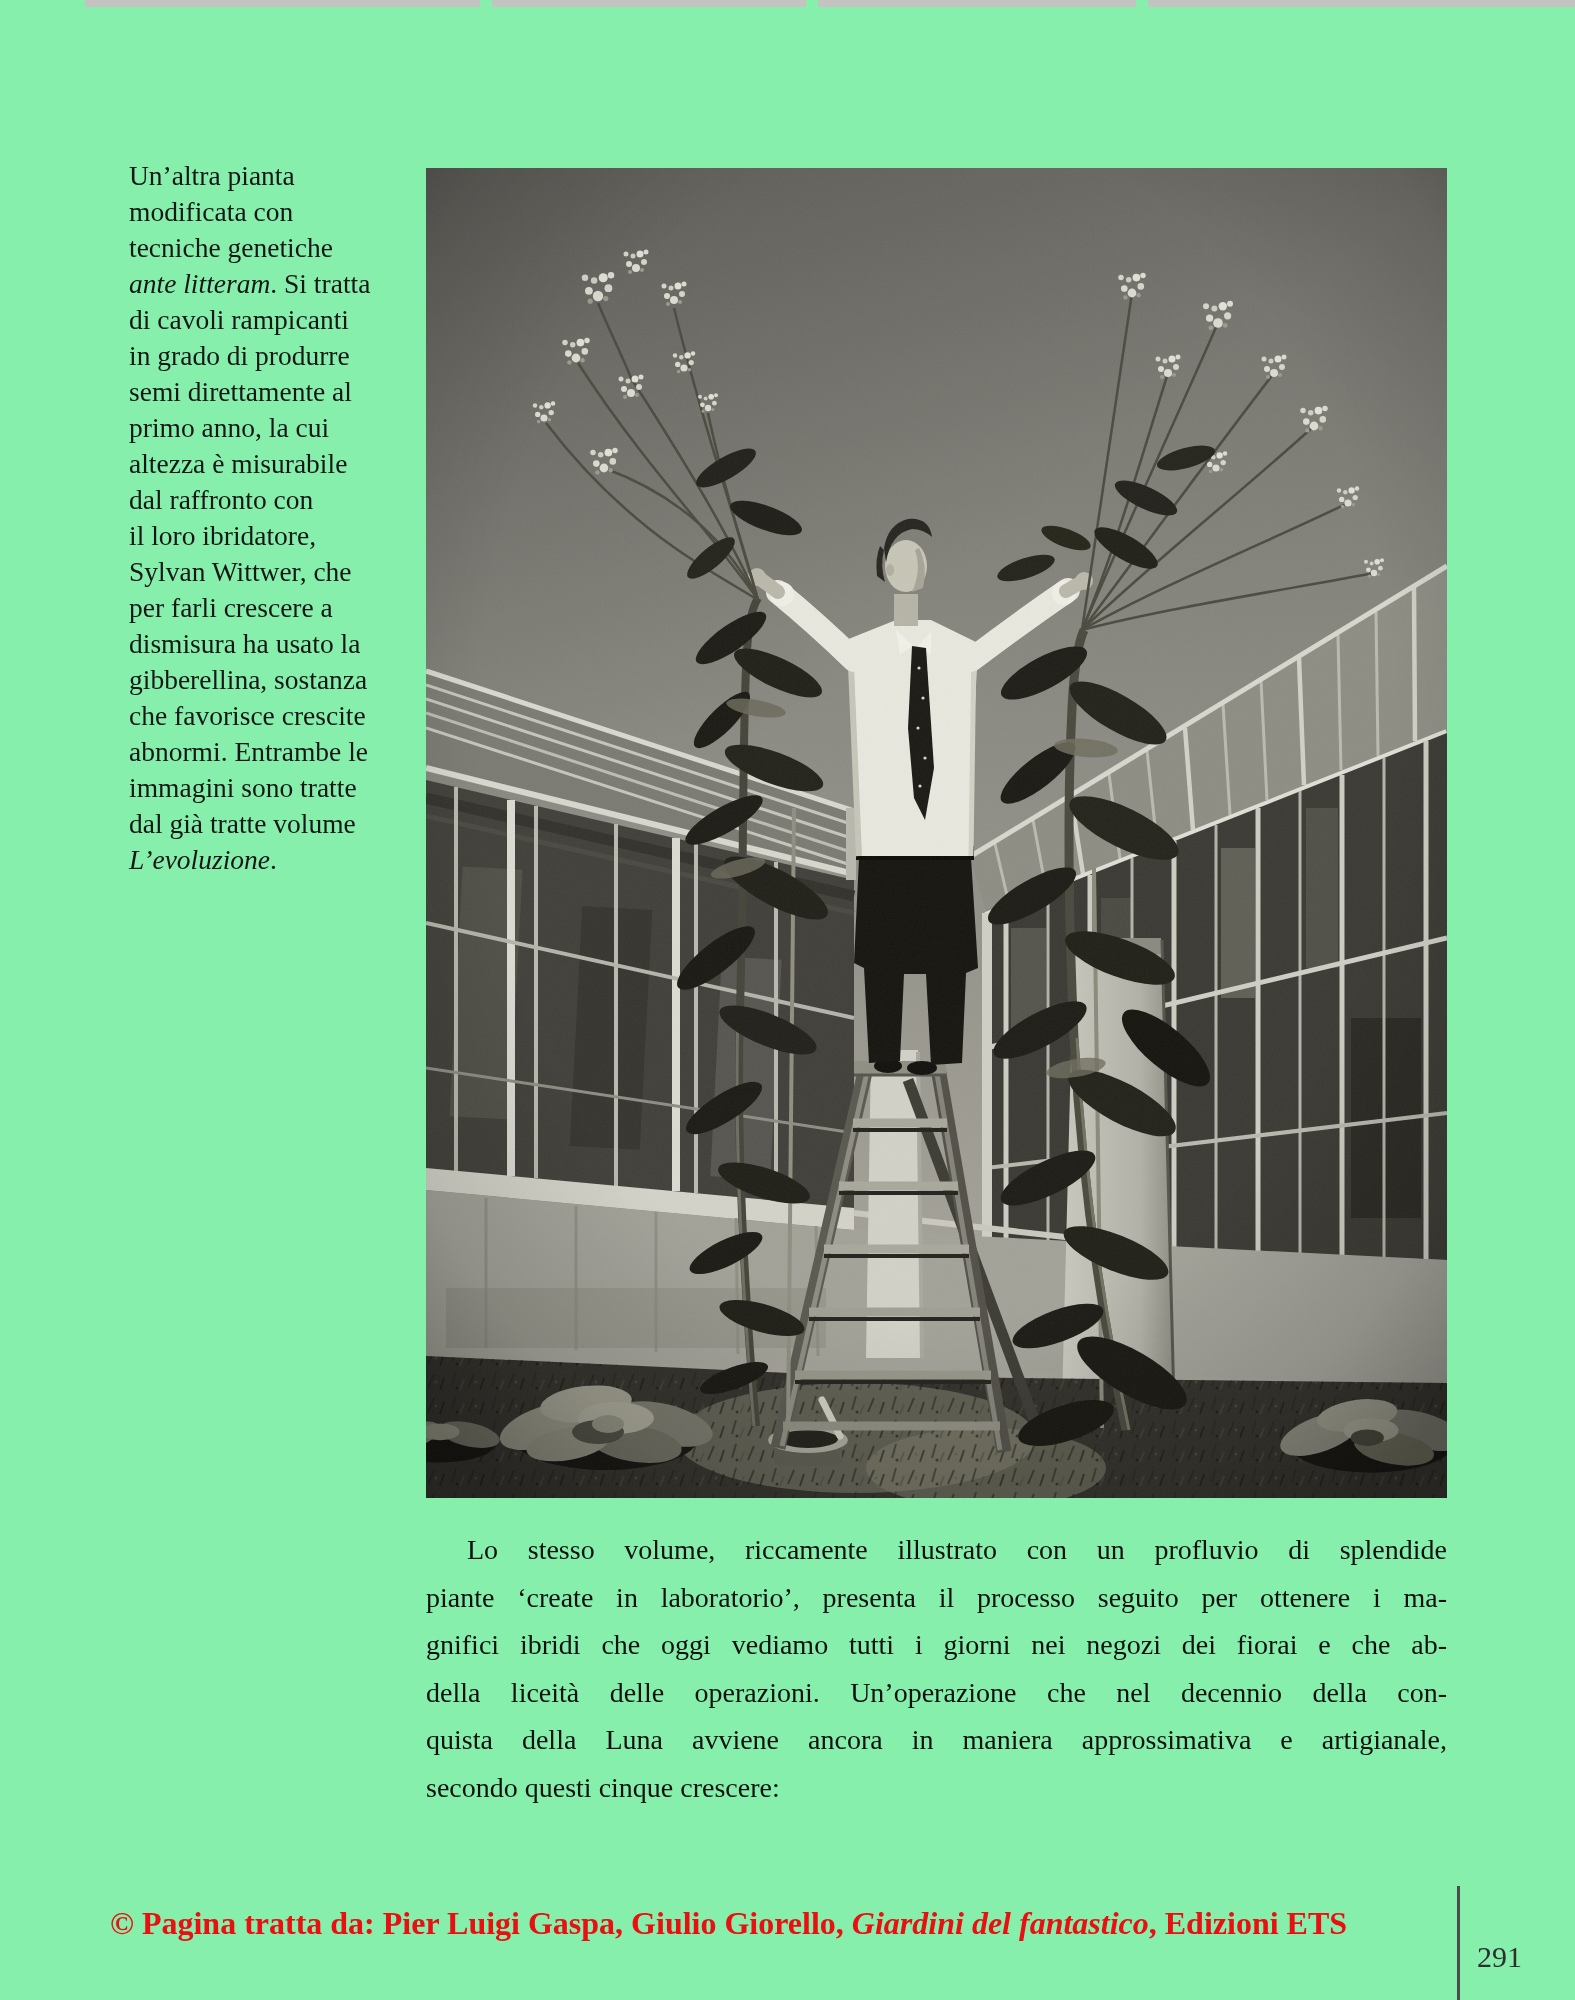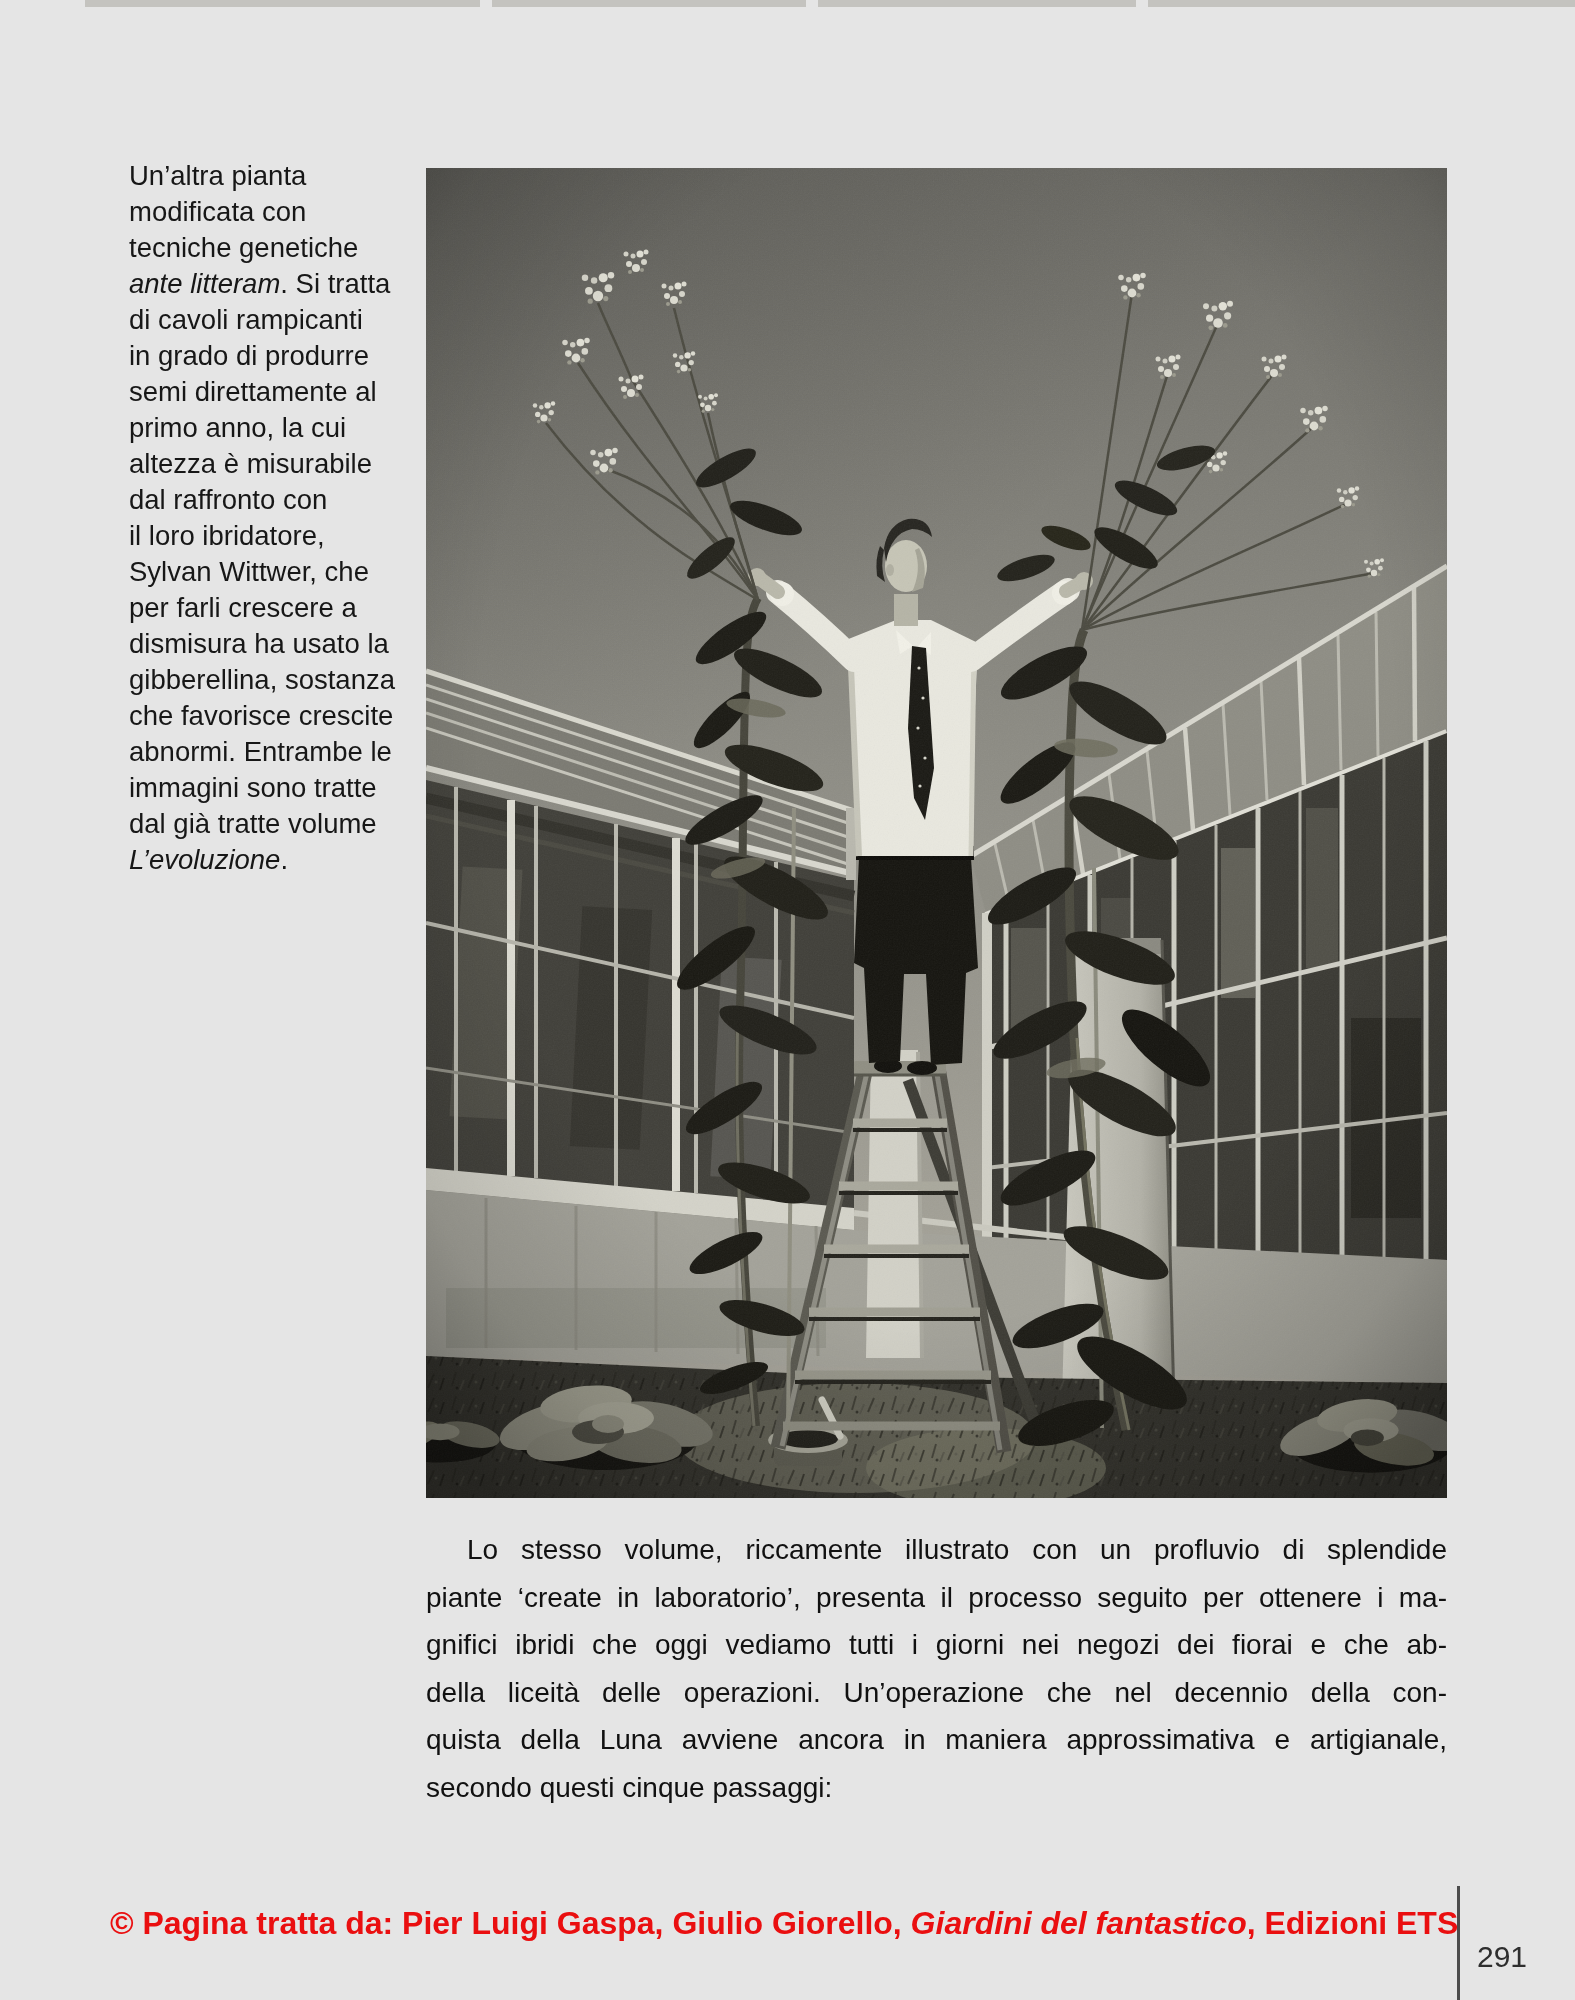--- a/index.html
+++ b/index.html
@@ -1,18 +1,18 @@
 <!DOCTYPE html>
 <html><head>
 <meta charset="utf-8">
 <style>
   html,body { margin:0; padding:0; background:#ffffff; }
   .page {
-    position:relative; width:1575px; height:2000px; background:#e5e5e5;
-    font-family:Liberation Sans, sans-serif; overflow:hidden; color:#1b1b1b;
+    position:relative; width:1575px; height:2000px; background:#86efac;
+    font-family:Liberation Serif, serif; overflow:hidden; color:#1b1b1b;
   }
   .strip { position:absolute; top:0; height:7px; background:#c4c3bf; }
 
   
   .sidebar {
     position:absolute; left:129px; top:158px; width:300px;
     font-size:27.5px; line-height:36px; color:#171717;
   }
   .cap-line { white-space:nowrap; }
   .it { font-style:italic; }
@@ -417,21 +417,21 @@
       <rect x="0" y="0" width="1021" height="1330" fill="url(#vg)"></rect>
     </svg>
   </div>
 
   <div class="body-text">
       <div class="body-line just indent">Lo stesso volume, riccamente illustrato con un profluvio di splendide</div>
       <div class="body-line just">piante ‘create in laboratorio’, presenta il processo seguito per ottenere i ma-</div>
       <div class="body-line just">gnifici ibridi che oggi vediamo tutti i giorni nei negozi dei fiorai e che ab-</div>
       <div class="body-line just">della liceità delle operazioni. Un’operazione che nel decennio della con-</div>
       <div class="body-line just">quista della Luna avviene ancora in maniera approssimativa e artigianale,</div>
-      <div class="body-line">secondo questi cinque passaggi:</div>
+      <div class="body-line">secondo questi cinque crescere:</div>
     </div>
 
   <div class="footer" style="color: rgb(234, 15, 16);"><span>© Pagina tratta da: Pier Luigi Gaspa, Giulio Giorello, </span><span class="it">Giardini del fantastico</span><span>, Edizioni ETS</span></div>
 
   <div class="pageno-rule"></div>
   <div class="page-number">291</div>
 
 </div>
 
 </body></html>

